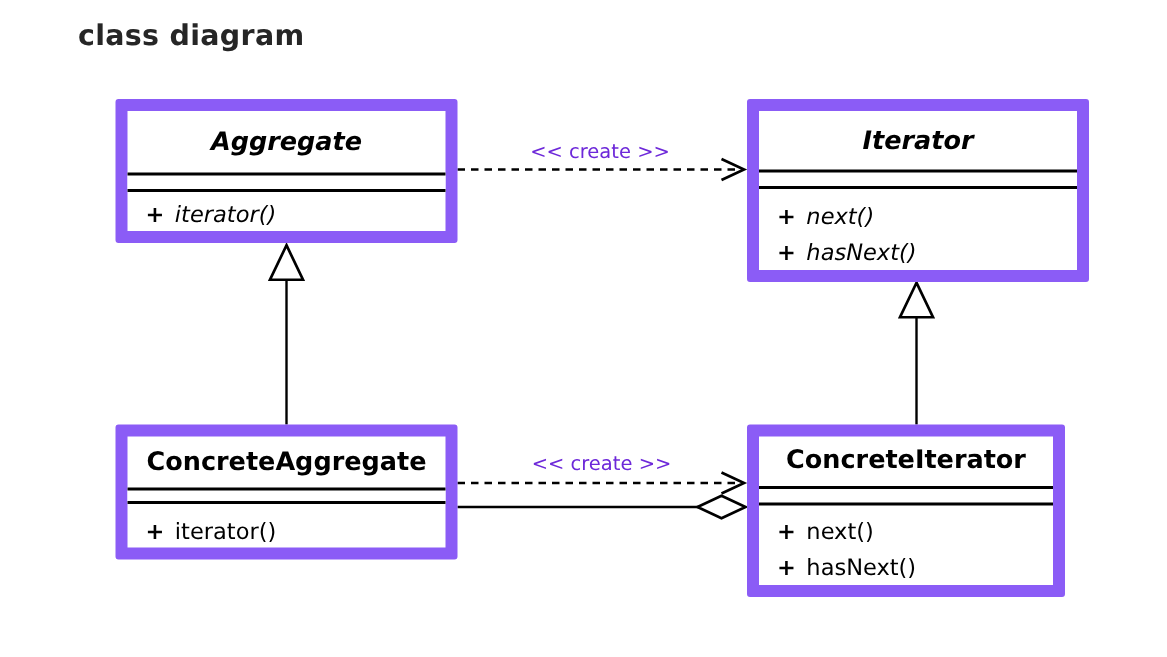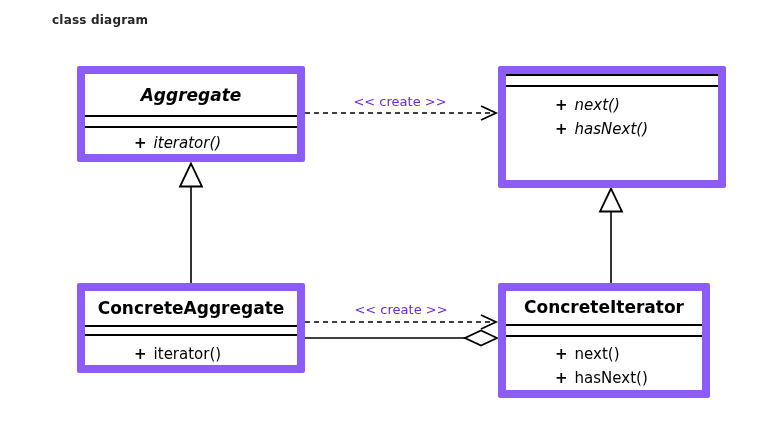--- a/index.html
+++ b/index.html
@@ -12,21 +12,21 @@
     position: relative;
     width: 778px;
     height: 438px;
     background: #ffffff;
     overflow: hidden;
   }
   .page-title {
     position: absolute;
     left: 52px;
     top: 13px;
-    font-size: 12px;
+    font-size: 19px;
     font-weight: 700;
     letter-spacing: 0.2px;
     color: #262626;
   }
   .connectors {
     position: absolute;
     left: 0;
     top: 0;
     pointer-events: none;
   }
@@ -48,21 +48,20 @@
     color: #000000;
   }
   .uml-attrs {
     border-top: 2px solid #000000;
     border-bottom: 2px solid #000000;
     background: #ffffff;
   }
   .uml-methods {
     flex: 1;
     color: #000000;
-    padding-left: 37px;
   }
   .method {
     font-size: 15px;
     padding-left: 12px;
     white-space: nowrap;
   }
   .method .vis {
     font-weight: 700;
     font-style: normal;
     margin-right: 7px;
@@ -147,20 +146,21 @@
     <div class="uml-title">Aggregate</div>
     <div class="uml-attrs"></div>
     <div class="uml-methods">
       <div class="method">
         <span class="vis">+</span><span class="sig">iterator()</span>
       </div>
     </div>
   </div>
 
   <div class="uml-box abstract" id="box-iterator">
+    <div class="uml-title">Iterator</div>
     <div class="uml-attrs"></div>
     <div class="uml-methods">
       <div class="method">
         <span class="vis">+</span><span class="sig">next()</span>
       </div>
       <div class="method">
         <span class="vis">+</span><span class="sig">hasNext()</span>
       </div>
     </div>
   </div>

